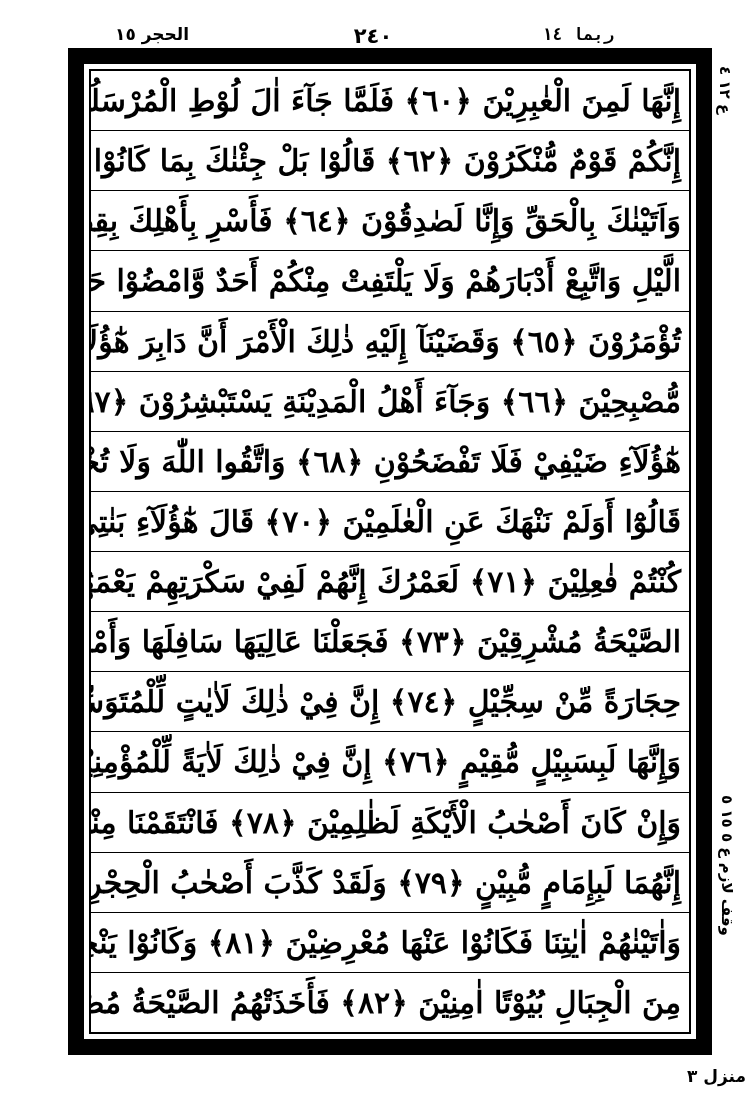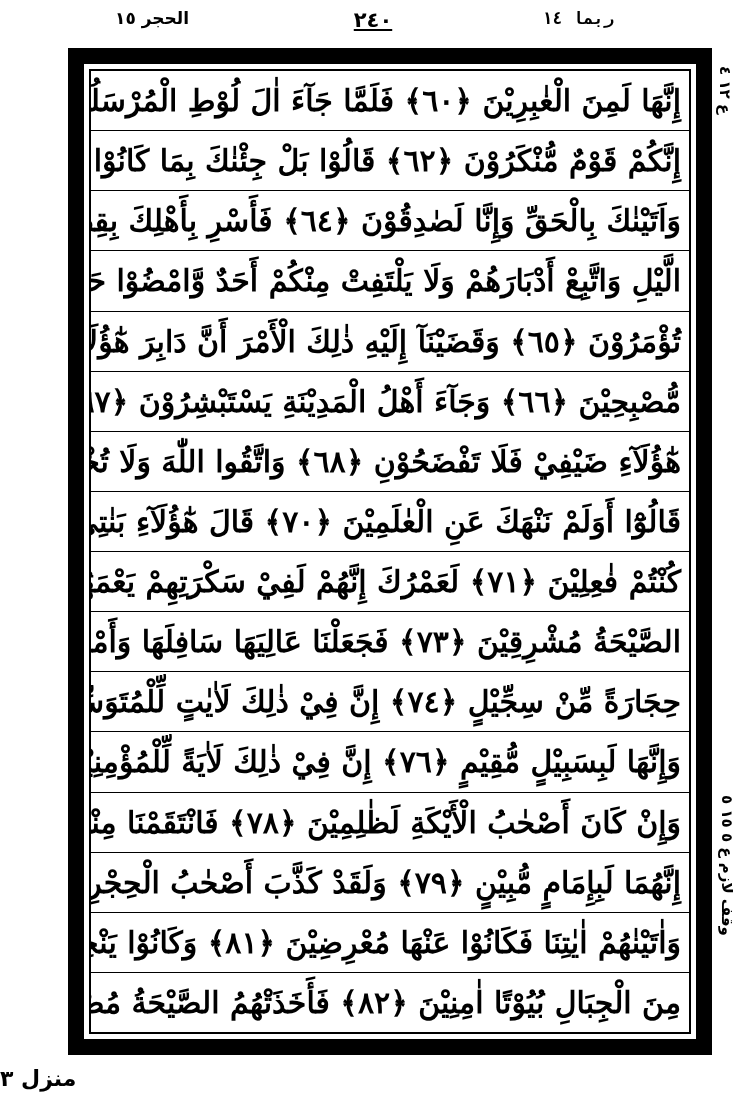--- a/index.html
+++ b/index.html
@@ -1,40 +1,40 @@
 <!DOCTYPE html>
 <html><head>
 <meta charset="utf-8">
 <style>
   html, body { margin:0; padding:0; background:#ffffff; }
   body { width:746px; height:1108px; position:relative; overflow:hidden;
          font-family:"DejaVu Sans", sans-serif; color:#000; }
-  .hdr { position:absolute; top:8px; font-size:17px; font-weight:bold; direction:rtl; }
+  .hdr { position:absolute; top:24px; font-size:17px; font-weight:bold; direction:rtl; }
   .hdr.left { left:115px; }
-  .hdr.center { left:0; right:0; text-align:center; font-size:21px;text-decoration:underline; }
+  .hdr.center { left:0; right:0; text-align:center; font-size:21px; }
   .hdr.right { right:132px;font-family:Liberation Mono, monospace; }
   .frame { position:absolute; left:68px; top:48px; width:644px; height:1007px;
            box-sizing:border-box; border:3px solid #000; background:#fff; }
   .frame .orn { position:absolute; inset:0; border:13px solid #000; box-sizing:border-box; }
   .frame .orn::before { content:""; position:absolute; inset:2px; border:2px dashed #fff; opacity:.7; }
   .frame .orn::after { content:""; position:absolute; inset:-13px; border:2px solid #000; }
   .inner { position:absolute; left:18px; right:18px; top:18px; bottom:18px;
            border:2px solid #000; display:flex; flex-direction:column; }
   .line { flex:1; border-bottom:1.5px solid #000; display:flex; align-items:center;
           justify-content:center; direction:rtl; font-family:"DejaVu Serif", serif;
           font-size:30px; font-weight:bold; white-space:nowrap; overflow:hidden;
           padding:0 8px; }
   .line:last-child { border-bottom:none; }
   .line span { display:inline-block; width:100%; text-align:justify; text-align-last:justify; }
   .margin { position:absolute; font-size:15px; font-weight:bold; direction:rtl;
             writing-mode:vertical-rl; }
   .margin.ruku { left:716px; top:66px; }
   .margin.waqf { left:718px; top:795px; }
-  .footer { position:absolute; top:1066px; left:0; right:0; text-align:left;
-            font-size:22px; font-weight:bold; direction:rtl; }
+  .footer { position:absolute; top:1066px; left:0; right:0; text-align:right;
+            font-size:17px; font-weight:bold; direction:rtl; }
 </style>
 </head>
 <body>
 
 <div class="hdr left">الحجر ١٥</div>
 <div class="hdr center">٢٤٠</div>
 <div class="hdr right">ربما ١٤</div>
 
 <div class="frame">
   <div class="orn"></div>

